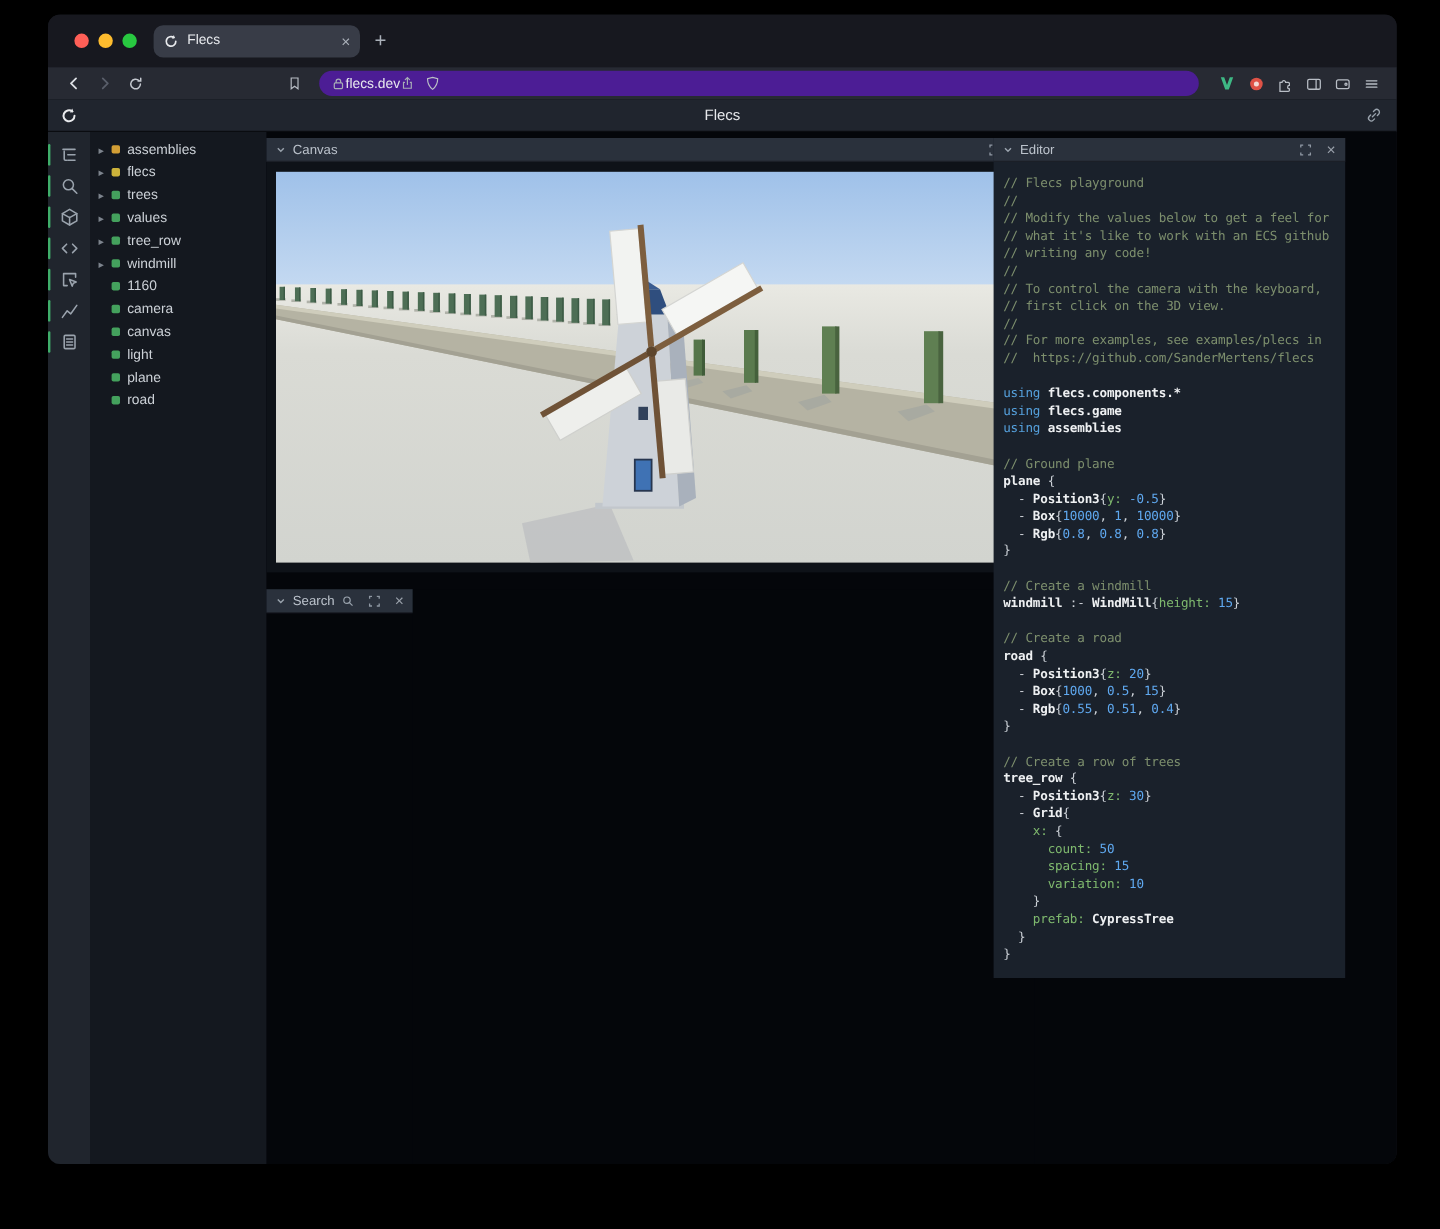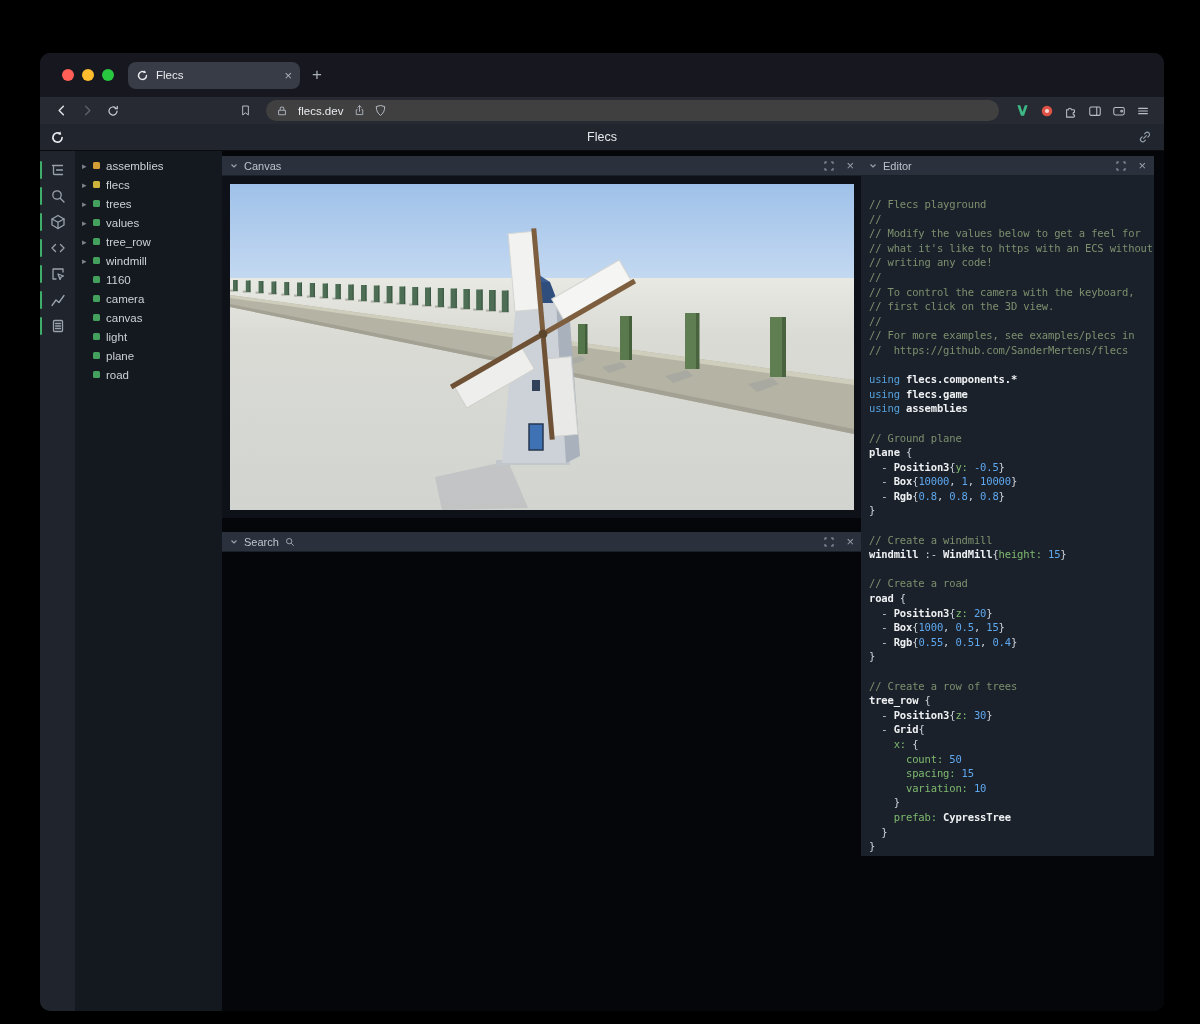--- a/index.html
+++ b/index.html
@@ -1,35 +1,35 @@
 <!DOCTYPE html>
 <html><head>
 <meta charset="utf-8">
 <style>
   html,body{margin:0;padding:0;background:#000;width:1200px;height:1024px;overflow:hidden;
     font-family:"Liberation Sans",sans-serif;-webkit-font-smoothing:antialiased;}
   *{box-sizing:border-box;}
   .win{position:absolute;left:40px;top:12px;width:1124px;height:958px;border-radius:10px;
-    overflow:hidden;background:#0a0c11;box-shadow:0 12px 40px rgba(0,0,0,.7), inset 0 0 0 1px rgba(255,255,255,.05);margin-top:41px;}
+    overflow:hidden;background:#0a0c11;box-shadow:0 12px 40px rgba(0,0,0,.7), inset 0 0 0 1px rgba(255,255,255,.05);}
 
   
   .tabbar{height:44px;background:#17181f;display:flex;align-items:center;}
   .lights{display:flex;gap:8px;margin-left:22px;}
   .light{width:12px;height:12px;border-radius:50%;}
   .tab{margin-left:14px;width:172px;height:27px;background:#383c47;border-radius:8px;
     display:flex;align-items:center;padding:0 8px;gap:7px;}
   .tab-title{font-size:11.5px;color:#e8eaee;flex:1;white-space:nowrap;overflow:hidden;}
   .tab-close{color:#aab0b9;font-size:13px;line-height:1;cursor:default;}
   .newtab{color:#aab0b9;font-size:17px;margin-left:12px;font-weight:400;}
 
   
   .navbar{height:27px;background:#272a33;display:flex;align-items:center;padding:0 10px;gap:4px;}
   .nav-btn{width:22px;height:22px;display:flex;align-items:center;justify-content:center;flex:none;}
-  .urlbar{flex:1;height:21px;margin:0 6px;background:#404040;border-radius:11px;display:flex;
-    align-items:center;padding:0 10px;gap:10px;min-width:0;}
+  .urlbar{flex:1;height:21px;margin:0 6px;background:#4c1d95;border-radius:11px;display:flex;
+    align-items:center;padding:0 10px;gap:0;min-width:0;}
   .url-domain{font-size:11.5px;color:#e8eaee;white-space:nowrap;}
   .url-path{font-size:11.5px;color:#8b909a;white-space:nowrap;overflow:hidden;text-overflow:ellipsis;flex:1;}
   .url-right{display:flex;align-items:center;gap:8px;}
   .right-icons{display:flex;align-items:center;gap:10px;margin-left:6px;margin-right:4px;}
 
   
   .appheader{height:27px;background:#20252e;display:flex;align-items:center;position:relative;
     border-bottom:1px solid #0a0c10;}
   .app-logo{margin-left:10px;display:flex;align-items:center;}
   .app-title{position:absolute;left:0;right:0;text-align:center;font-size:12.5px;color:#e6e8eb;}
@@ -49,26 +49,26 @@
 
   .center-col{position:absolute;left:182px;top:0;bottom:0;width:640px;display:flex;flex-direction:column;}
   .panel-header{height:20px;background:#2a313c;display:flex;align-items:center;padding:0 8px;gap:6px;
     border-bottom:1px solid rgba(0,0,0,.35);flex:none;}
   .panel-title{font-size:11px;color:#bcc3cc;}
   .panel-spacer{flex:1;}
   .panel-x{font-size:13px;color:#9aa1ab;line-height:1;margin-left:6px;}
   .canvas-panel{margin-top:5px;flex:none;}
   .canvas-body{background:#0e1218;padding:8px;}
   .scene{display:block;}
-  .search-panel{margin-top:14px;flex:1;display:flex;flex-direction:column;min-height:0;text-align:right;}
+  .search-panel{margin-top:14px;flex:1;display:flex;flex-direction:row;min-height:0;text-align:right;}
   .search-body{flex:1;background:#04060a;}
 
-  .editor-panel{position:absolute;left:821px;top:5px;width:293px;height:700px;background:#1a212b;
+  .editor-panel{position:absolute;left:788px;top:5px;width:293px;height:700px;background:#1a212b;
     display:flex;flex-direction:column;}
-  .editor-body{flex:1;padding:21px 0 8px 8px;overflow:hidden;
+  .editor-body{flex:1;padding:11px 0 8px 8px;overflow:hidden;
     font-family:"DejaVu Sans Mono",monospace;font-size:10.5px;line-height:14.6px;letter-spacing:-0.15px;}
   .code-line{white-space:pre;}
   .tok-com{color:#7d8f6d;}
   .tok-kw{color:#55a0dc;}
   .tok-id{color:#eef0f2;font-weight:bold;}
   .tok-key{color:#7fb96e;}
   .tok-num{color:#5fa8ef;text-align:right;}
   .tok-pl{color:#ced3d9;}
 </style>
 </head>
@@ -499,21 +499,21 @@
         <span class="panel-spacer"></span>
         <svg viewBox="0 0 10 10" width="10" height="10" stroke="#8f98a3" fill="none" stroke-width="1.1">
             <path d="M1 3V1h2M7 1h2v2M9 7v2H7M3 9H1V7"></path>
           </svg>
         <span class="panel-x">×</span>
       </div>
       <div class="editor-body">
           <div class="code-line"><span class="tok-com">// Flecs playground</span></div>
           <div class="code-line"><span class="tok-com">//</span></div>
           <div class="code-line"><span class="tok-com">// Modify the values below to get a feel for</span></div>
-          <div class="code-line"><span class="tok-com">// what it's like to https with an ECS without</span></div>
+          <div class="code-line"><span class="tok-com">// what it's like to work with an ECS github</span></div>
           <div class="code-line"><span class="tok-com">// writing any code!</span></div>
           <div class="code-line"><span class="tok-com">//</span></div>
           <div class="code-line"><span class="tok-com">// To control the camera with the keyboard,</span></div>
           <div class="code-line"><span class="tok-com">// first click on the 3D view.</span></div>
           <div class="code-line"><span class="tok-com">//</span></div>
           <div class="code-line"><span class="tok-com">// For more examples, see examples/plecs in</span></div>
           <div class="code-line"><span class="tok-com">//  https://github.com/SanderMertens/flecs</span></div>
           <div class="code-line">&nbsp;</div>
           <div class="code-line"><span class="tok-kw">using</span><span class="tok-pl"> </span><span class="tok-id">flecs.components.*</span></div>
           <div class="code-line"><span class="tok-kw">using</span><span class="tok-pl"> </span><span class="tok-id">flecs.game</span></div>

